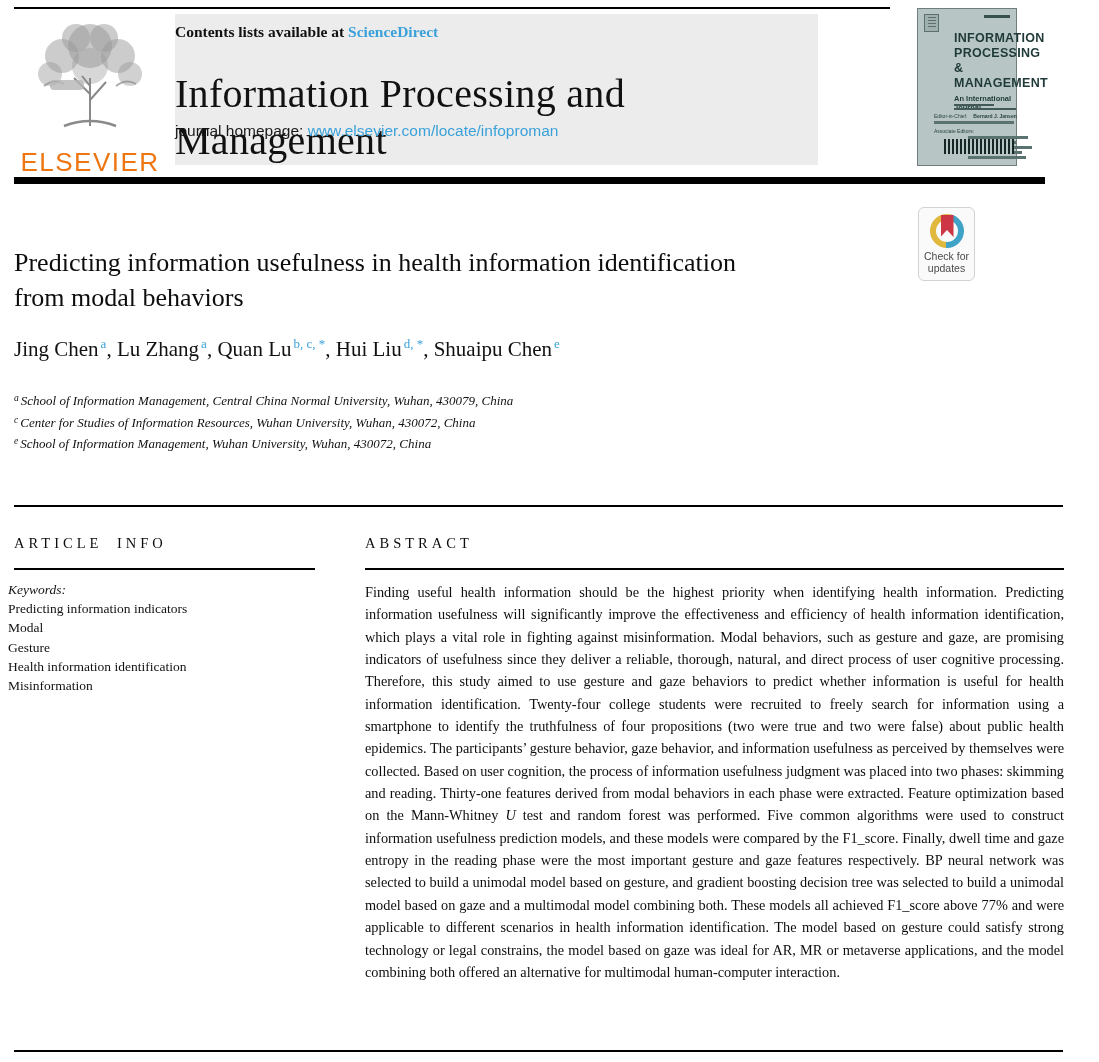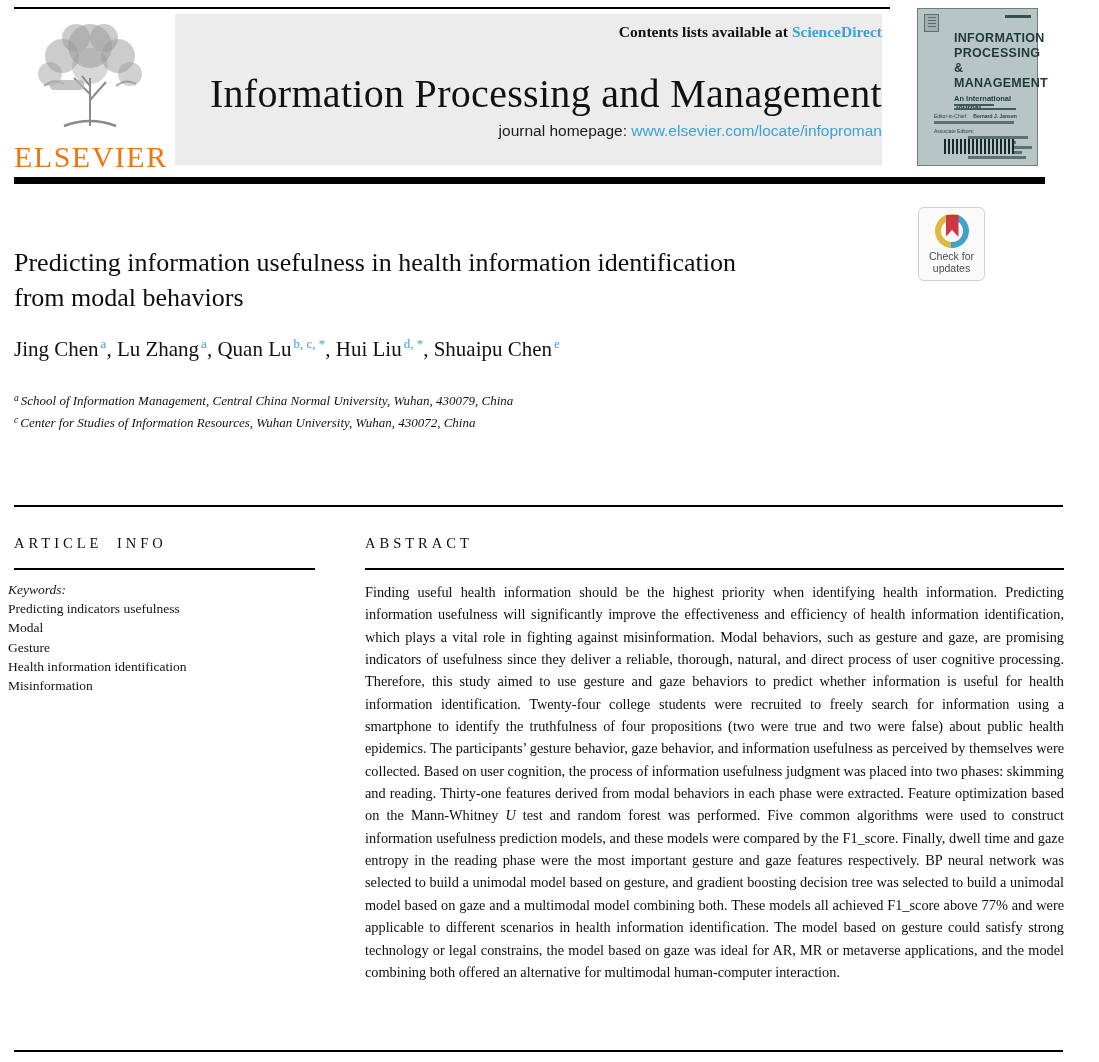--- a/index.html
+++ b/index.html
@@ -10,50 +10,50 @@
   }
   .abs { position:absolute; }
 
   
   .rule-top { left:14px; top:7px; width:876px; height:2px; background:#000; }
   .rule-thick { left:14px; top:177px; width:1031px; height:7px; background:#000; }
 
   
   .logo-block { left:14px; top:16px; width:152px; height:150px; text-align:center; }
   .logo-tree { display:block; margin:0 auto; }
-  .elsevier-text { font-family:Liberation Serif, serif; font-size:30px; letter-spacing:1.5px; margin-top:8px; }
+  .elsevier-text { font-family:Liberation Sans, sans-serif; font-size:26px; letter-spacing:1.5px; margin-top:15px; }
 
   
-  .header-box { left:175px; top:14px; width:707px; height:151px; background:#ececec; text-align:right; }
+  .header-box { left:175px; top:14px; width:643px; height:151px; background:#ececec; text-align:left; }
   .contents-line { position:absolute; top:9px; width:100%; font-size:15.5px; font-weight:bold; }
   .journal-title { position:absolute; top:56px; width:100%; font-size:40px; letter-spacing:0.3px; }
   .homepage-line { position:absolute; bottom:25px; width:100%; font-family:"Liberation Sans", sans-serif; font-size:15.5px; color:#1a1a1a; }
   .link { text-decoration:none; }
 
   
-  .cover { left:917px; top:8px; width:121px; height:158px; background:#b7c6c4; border:1px solid #6e7e7d; }
+  .cover { left:917px; top:8px; width:100px; height:158px; background:#b7c6c4; border:1px solid #6e7e7d; }
   .cover-logo { position:absolute; left:6px; top:5px; width:15px; height:18px; background:#9fb0ae;
                 border:1px solid #5d6f6d; }
   .cover-logo:after { content:""; position:absolute; left:3px; top:2px; width:8px; height:10px;
                 background:repeating-linear-gradient(0deg,#5d6f6d 0 1px,transparent 1px 3px); }
   .cover-issn { position:absolute; right:6px; top:6px; width:26px; height:3px; background:#37504e; }
   .cover-title { position:absolute; left:36px; top:22px; font-family:"Liberation Sans", sans-serif;
                  font-weight:bold; font-size:12.5px; line-height:15px; color:#1e3937; letter-spacing:0.3px; }
   .cover-sub { position:absolute; left:36px; top:85px; font-family:"Liberation Sans", sans-serif;
                font-weight:bold; font-size:7.5px; color:#1e3937; }
   .cover-tinybar { position:absolute; height:2px; background:#415a58; }
   .cover-editors { position:absolute; left:16px; top:104px; font-family:"Liberation Sans", sans-serif;
                    font-size:5px; color:#2b4341; line-height:6px; white-space:nowrap; }
   .cover-editors b { margin-left:6px; }
   .ed-bar { height:3px; background:#5a7270; margin-top:2px; }
   .cover-barcode { position:absolute; left:26px; bottom:11px; width:70px; height:15px;
                    background:repeating-linear-gradient(90deg,#152625 0 2px,#b7c6c4 2px 4px); }
 
   
-  .badge { left:918px; top:207px; width:67px; height:74px; background:#fafafa;
+  .badge { left:918px; top:207px; width:57px; height:74px; background:#fafafa;
            border:1px solid #d2d2d2; border-radius:6px; text-align:center; cursor:pointer; }
   .badge-icon { position:relative; width:34px; height:34px; margin:6px auto 2px;
                 border-radius:50%; background:conic-gradient(from 15deg, #3ea3c6 0 170deg, #e0b83d 170deg 360deg); }
   .badge-icon .inner { position:absolute; left:6px; top:6px; width:22px; height:22px; border-radius:50%; background:#fafafa; }
   .badge-icon .mark { position:absolute; left:11px; top:1px; width:13px; height:22px; background:#cd3745;
                 clip-path:polygon(0 0,100% 0,100% 100%,50% 68%,0 100%); }
   .badge-text { font-family:"Liberation Sans", sans-serif; font-size:10.5px; line-height:12px; color:#4a4a4a; }
 
   
   .article-title { left:14px; top:245px; width:775px; font-size:26px; line-height:35px; color:#0d0d0d; }
@@ -154,30 +154,31 @@
       <div>Check for</div>
       <div>updates</div>
     </div>
   </div>
 
   <div class="abs article-title">Predicting information usefulness in health information identification from modal behaviors</div>
   <div class="abs author-line"><span>Jing Chen</span><span class="sup" style="color: rgb(58, 161, 217);">a</span>, <span>Lu Zhang</span><span class="sup" style="color: rgb(58, 161, 217);">a</span>, <span>Quan Lu</span><span class="sup" style="color: rgb(58, 161, 217);">b, c, *</span>, <span>Hui Liu</span><span class="sup" style="color: rgb(58, 161, 217);">d, *</span>, <span>Shuaipu Chen</span><span class="sup" style="color: rgb(58, 161, 217);">e</span></div>
   <div class="abs affiliations">
       <div><span class="sup">a</span>School of Information Management, Central China Normal University, Wuhan, 430079, China</div>
       <div><span class="sup">c</span>Center for Studies of Information Resources, Wuhan University, Wuhan, 430072, China</div>
+      <div><span class="sup">e</span>School of Information Management, Wuhan University, Wuhan, 430072, China</div>
     </div>
 
   <div class="abs rule-mid"></div>
 
   <div class="abs sec-heading ai-heading">ARTICLE INFO</div>
   <div class="abs rule-ai"></div>
   <div class="abs keywords">
     <div class="kw-label">Keywords:</div>
     <div>
-        <div>Predicting indicators usefulness</div>
+        <div>Predicting information indicators</div>
         <div>Modal</div>
         <div>Gesture</div>
         <div>Health information identification</div>
         <div>Misinformation</div>
       </div>
   </div>
 
   <div class="abs sec-heading ab-heading">ABSTRACT</div>
   <div class="abs rule-ab"></div>
   <div class="abs abstract"><span>Finding useful health information should be the highest priority when identifying health information. Predicting information usefulness will significantly improve the effectiveness and efficiency of health information identification, which plays a vital role in fighting against misinformation. Modal behaviors, such as gesture and gaze, are promising indicators of usefulness since they deliver a reliable, thorough, natural, and direct process of user cognitive processing. Therefore, this study aimed to use gesture and gaze behaviors to predict whether information is useful for health information identification. Twenty-four college students were recruited to freely search for information using a smartphone to identify the truthfulness of four propositions (two were true and two were false) about public health epidemics. The participants’ gesture behavior, gaze behavior, and information usefulness as perceived by themselves were collected. Based on user cognition, the process of information usefulness judgment was placed into two phases: skimming and reading. Thirty-one features derived from modal behaviors in each phase were extracted. Feature optimization based on the Mann-Whitney </span><i>U</i><span> test and random forest was performed. Five common algorithms were used to construct information usefulness prediction models, and these models were compared by the F1_score. Finally, dwell time and gaze entropy in the reading phase were the most important gesture and gaze features respectively. BP neural network was selected to build a unimodal model based on gesture, and gradient boosting decision tree was selected to build a unimodal model based on gaze and a multimodal model combining both. These models all achieved F1_score above 77% and were applicable to different scenarios in health information identification. The model based on gesture could satisfy strong technology or legal constrains, the model based on gaze was ideal for AR, MR or metaverse applications, and the model combining both offered an alternative for multimodal human-computer interaction.</span></div>

